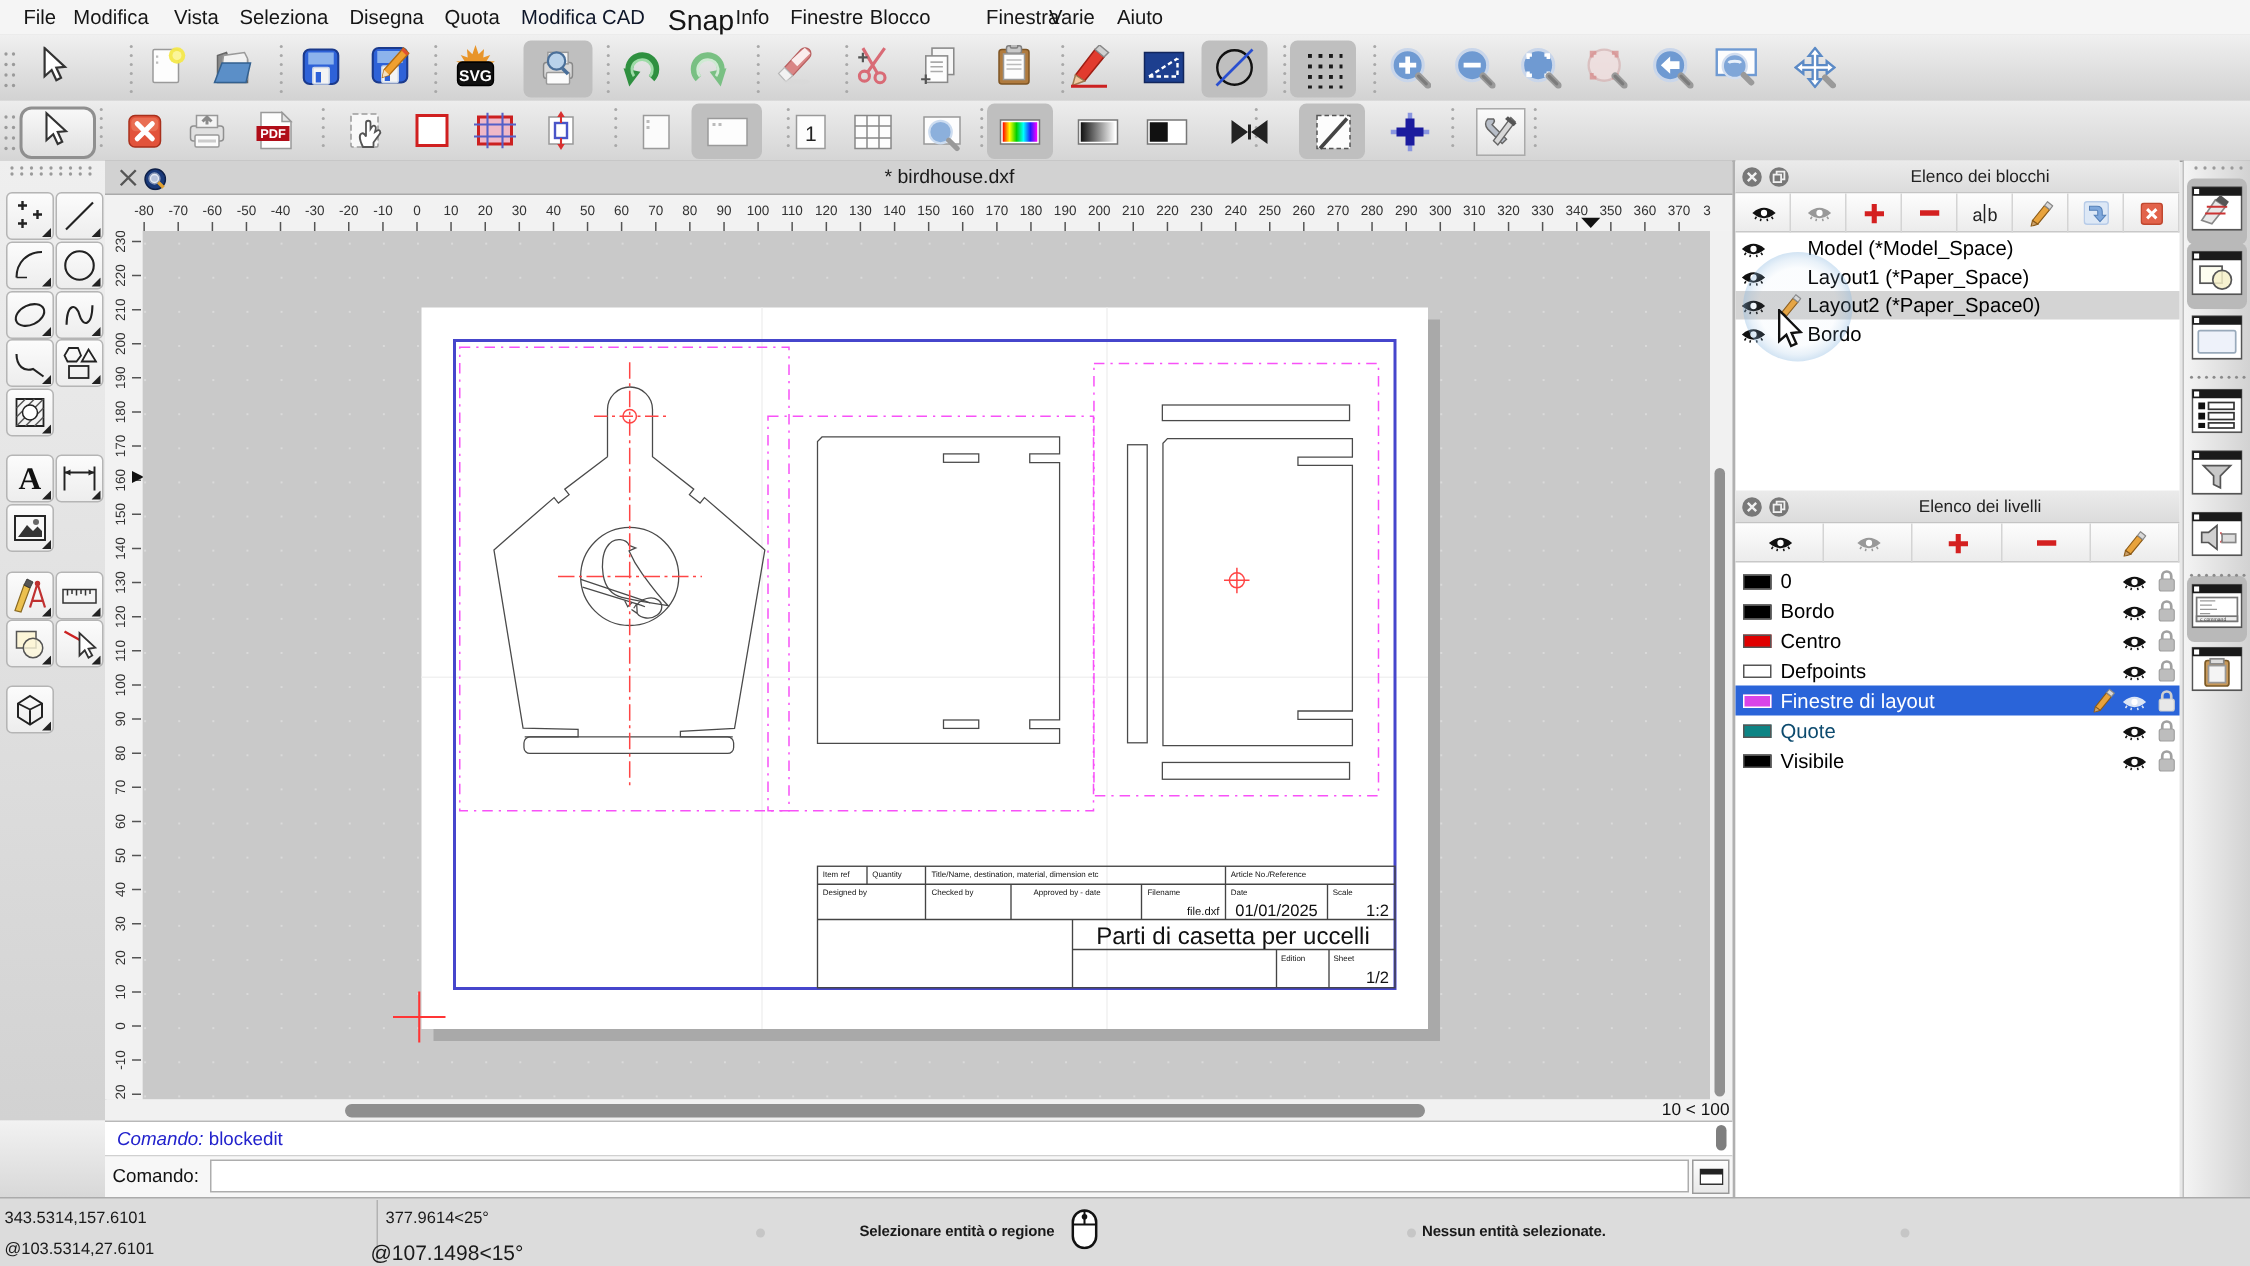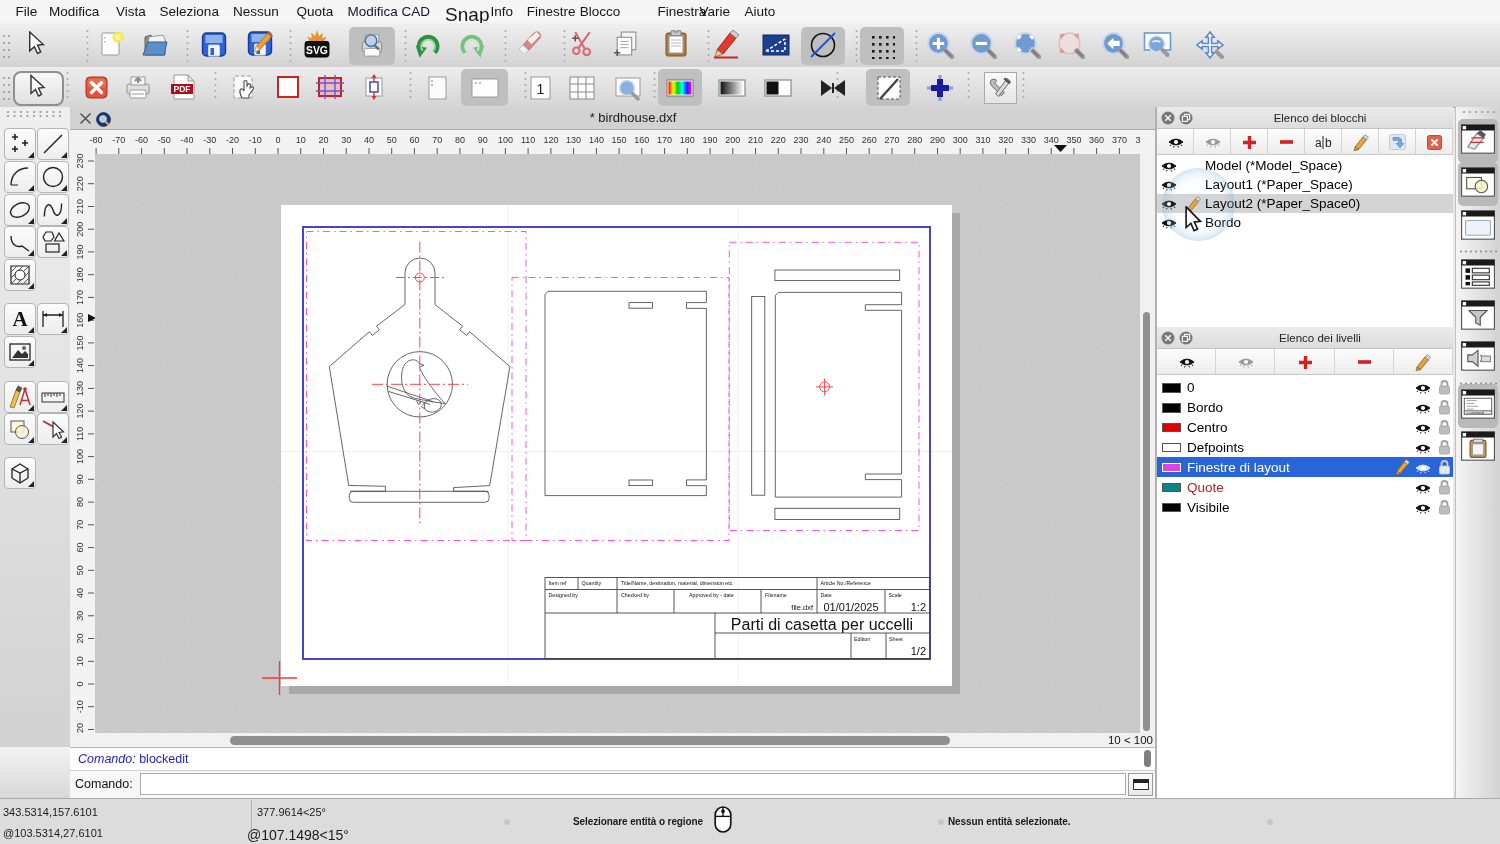--- a/index.html
+++ b/index.html
@@ -5,21 +5,21 @@
 body{width:1500px;height:844px;overflow:hidden;font-family:"Liberation Sans",sans-serif;position:relative;background:#e8e8e8;}
 .abs{position:absolute;}
 .ico{position:absolute;}
 </style></head><body>
 
 <div class="abs" style="left:0px;top:0px;width:1500px;height:23px;background:#f5f5f5;border-bottom:1px solid #d9d9d9;"></div>
 <div class="abs" style="left:15.6px;top:5px;font-size:13.5px;color:#151515;font-weight:400;white-space:nowrap;line-height:1;">File</div>
 <div class="abs" style="left:48.9px;top:5px;font-size:13.5px;color:#151515;font-weight:400;white-space:nowrap;line-height:1;">Modifica</div>
 <div class="abs" style="left:116px;top:5px;font-size:13.5px;color:#151515;font-weight:400;white-space:nowrap;line-height:1;">Vista</div>
 <div class="abs" style="left:159.6px;top:5px;font-size:13.5px;color:#151515;font-weight:400;white-space:nowrap;line-height:1;">Seleziona</div>
-<div class="abs" style="left:233px;top:5px;font-size:13.5px;color:#151515;font-weight:400;white-space:nowrap;line-height:1;">Nessun</div>
+<div class="abs" style="left:233px;top:5px;font-size:13.5px;color:#151515;font-weight:400;white-space:nowrap;line-height:1;">Disegna</div>
 <div class="abs" style="left:296.4px;top:5px;font-size:13.5px;color:#151515;font-weight:400;white-space:nowrap;line-height:1;">Quota</div>
 <div class="abs" style="left:347.4px;top:5px;font-size:13.5px;color:#0f172a;font-weight:400;white-space:nowrap;line-height:1;">Modifica CAD</div>
 <div class="abs" style="left:445.1px;top:5px;font-size:19px;color:#151515;font-weight:400;white-space:nowrap;line-height:1;">Snap</div>
 <div class="abs" style="left:490.4px;top:5px;font-size:13.5px;color:#151515;font-weight:400;white-space:nowrap;line-height:1;">Info</div>
 <div class="abs" style="left:526.8px;top:5px;font-size:13.5px;color:#151515;font-weight:400;white-space:nowrap;line-height:1;">Finestre</div>
 <div class="abs" style="left:579.8px;top:5px;font-size:13.5px;color:#151515;font-weight:400;white-space:nowrap;line-height:1;">Blocco</div>
 <div class="abs" style="left:634.4px;top:5px;font-size:13.5px;color:#151515;font-weight:400;white-space:nowrap;line-height:1;margin-left:23px;">Finestra</div>
 <div class="abs" style="left:699.4px;top:5px;font-size:13.5px;color:#151515;font-weight:400;white-space:nowrap;line-height:1;">Varie</div>
 <div class="abs" style="left:744.6px;top:5px;font-size:13.5px;color:#151515;font-weight:400;white-space:nowrap;line-height:1;">Aiuto</div>
 <div class="abs" style="left:0px;top:23px;width:1500px;height:44px;background:linear-gradient(#f0f0f0,#d2d2d2);border-bottom:1px solid #b3b3b3;"></div>
@@ -1058,21 +1058,21 @@
       <path d="M1 6 Q8 0.2 15 6 Q8 11.8 1 6 Z" fill="#dde6f5" stroke="#dde6f5"></path>
       <circle cx="8" cy="6" r="2.1" fill="#fff"></circle>
       <path d="M3 8.5 L2 10 M6 9.8 L5.6 11.4 M10 9.8 L10.4 11.4 M13 8.5 L14 10" stroke="#dde6f5" stroke-width="1"></path>
     </g>
   </svg>
 <svg class="ico" style="left:1438px;top:459.70000000000005px;" width="13" height="15" viewBox="0 0 13 15">
     <path d="M3.5 6 L3.5 4 A3 3 0 0 1 9.5 4 L9.5 6" fill="none" stroke="#cfcfcf" stroke-width="1.8"></path>
     <rect x="1.5" y="6" width="10" height="8" rx="1.5" fill="#e8e8e8" stroke="#cfcfcf" stroke-width="0.8"></rect>
   </svg>
 <div class="abs" style="left:1162px;top:482.6px;width:19px;height:9.5px;background:#0d8484;border:1px solid #555;box-sizing:border-box;"></div>
-<div class="abs" style="left:1187px;top:480.6px;font-size:13.5px;color:#b91c1c;font-weight:400;white-space:nowrap;line-height:1;">Quote</div>
+<div class="abs" style="left:1187px;top:480.6px;font-size:13.5px;color:#0c4a6e;font-weight:400;white-space:nowrap;line-height:1;">Quote</div>
 <svg class="ico" style="left:1415px;top:481.6px;" width="16" height="12" viewBox="0 0 16 12">
     <g>
       <path d="M1 6 Q8 0.2 15 6 Q8 11.8 1 6 Z" fill="#111" stroke="#111"></path>
       <circle cx="8" cy="6" r="2.1" fill="#fff"></circle>
       <path d="M3 8.5 L2 10 M6 9.8 L5.6 11.4 M10 9.8 L10.4 11.4 M13 8.5 L14 10" stroke="#111" stroke-width="1"></path>
     </g>
   </svg>
 <svg class="ico" style="left:1438px;top:479.6px;" width="13" height="15" viewBox="0 0 13 15">
     <path d="M3.5 6 L3.5 4 A3 3 0 0 1 9.5 4 L9.5 6" fill="none" stroke="#a0a0a0" stroke-width="1.8"></path>
     <rect x="1.5" y="6" width="10" height="8" rx="1.5" fill="#bdbdbd" stroke="#a0a0a0" stroke-width="0.8"></rect>

